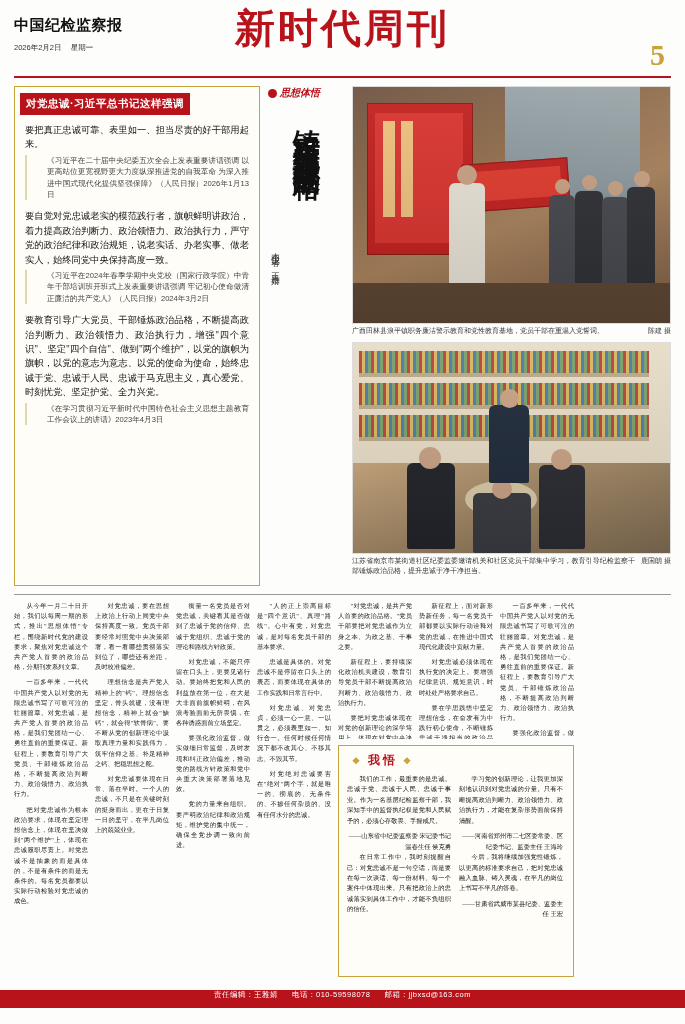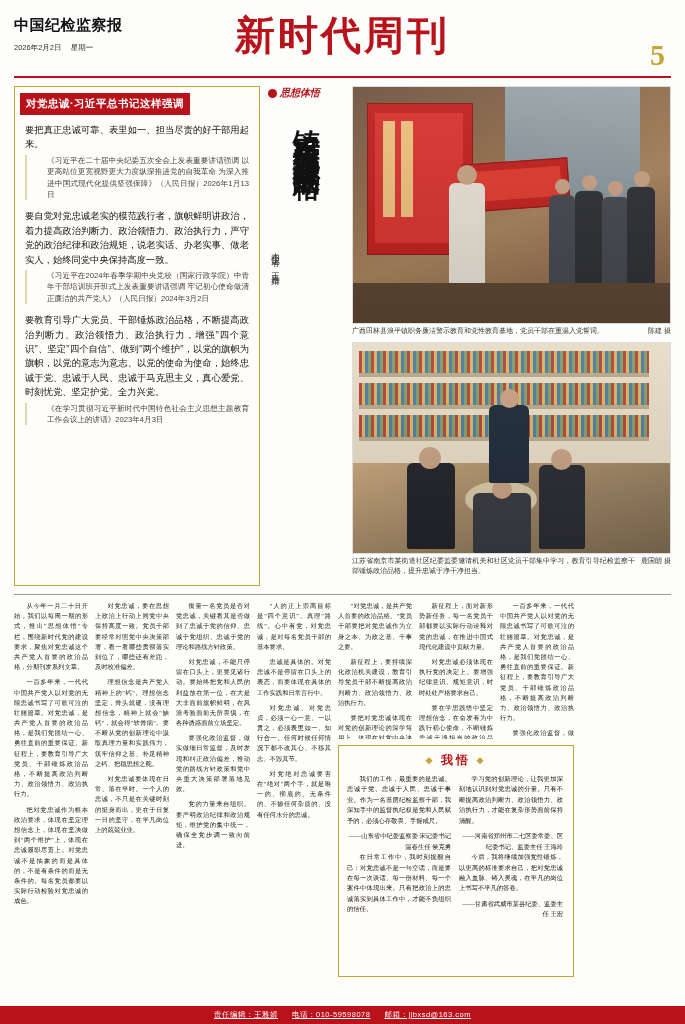--- a/index.html
+++ b/index.html
@@ -47,21 +47,21 @@
   .paper-meta {
     margin-top: 8px;
     font-size: 7.5px;
     color: #333;
     white-space: nowrap;
   }
   .paper-meta span { margin-right: 7px; }
   .big-title {
     position: absolute;
     left: 0; right: 0;
-    top: 8px;
+    top: 1px;
     text-align: center;
     font-family: Liberation Mono, monospace;
     font-size: 40px;
     font-weight: bold;
     letter-spacing: 3px;
     color: #b8121b;
   }
   .page-number {
     position: absolute;
     right: 6px;
@@ -242,21 +242,20 @@
     width: 236px;
     border: 1px solid #c9a23a;
     background: #fffdf7;
     box-sizing: border-box;
     padding: 6px 8px;
     align-self: flex-end;
     height: 232px;
     overflow: hidden;
   }
   .wugo-title {
-    text-align: center;
     font-family: "Liberation Serif", serif;
     font-size: 12px;
     font-weight: bold;
     color: #b8121b;
     letter-spacing: 3px;
     margin-bottom: 5px;
   }
   .wugo-title .orn { color: #c9a23a; font-size: 9px; margin: 0 5px; }
   .wugo-cols { display: flex; gap: 8px; }
   .wugo-col {
@@ -267,31 +266,29 @@
     text-align: justify;
   }
   .wugo-col p { margin: 0 0 5px 0; text-indent: 12.6px; }
   .wugo-sign { text-align: right; font-size: 6.3px; margin-top: 2px; }
 
   .right-stack { display: flex; flex-direction: column; gap: 6px; }
 
   
   .footer {
     position: absolute;
-    left: 0; right: 0; bottom: 0;
+    left: 0; right: 0; bottom: 16px;
     height: 18px;
     background: #b8121b;
     color: #fff;
     font-size: 7.5px;
     display: flex;
-    align-items: center;
     justify-content: center;
     gap: 14px;
     letter-spacing: 0.5px;
-    text-decoration: underline;
   }
 </style>
 </head>
 <body>
 
 <div class="page">
 
   <div class="masthead">
     <div class="logo-block">
       <div class="paper-name">中国纪检监察报</div>

